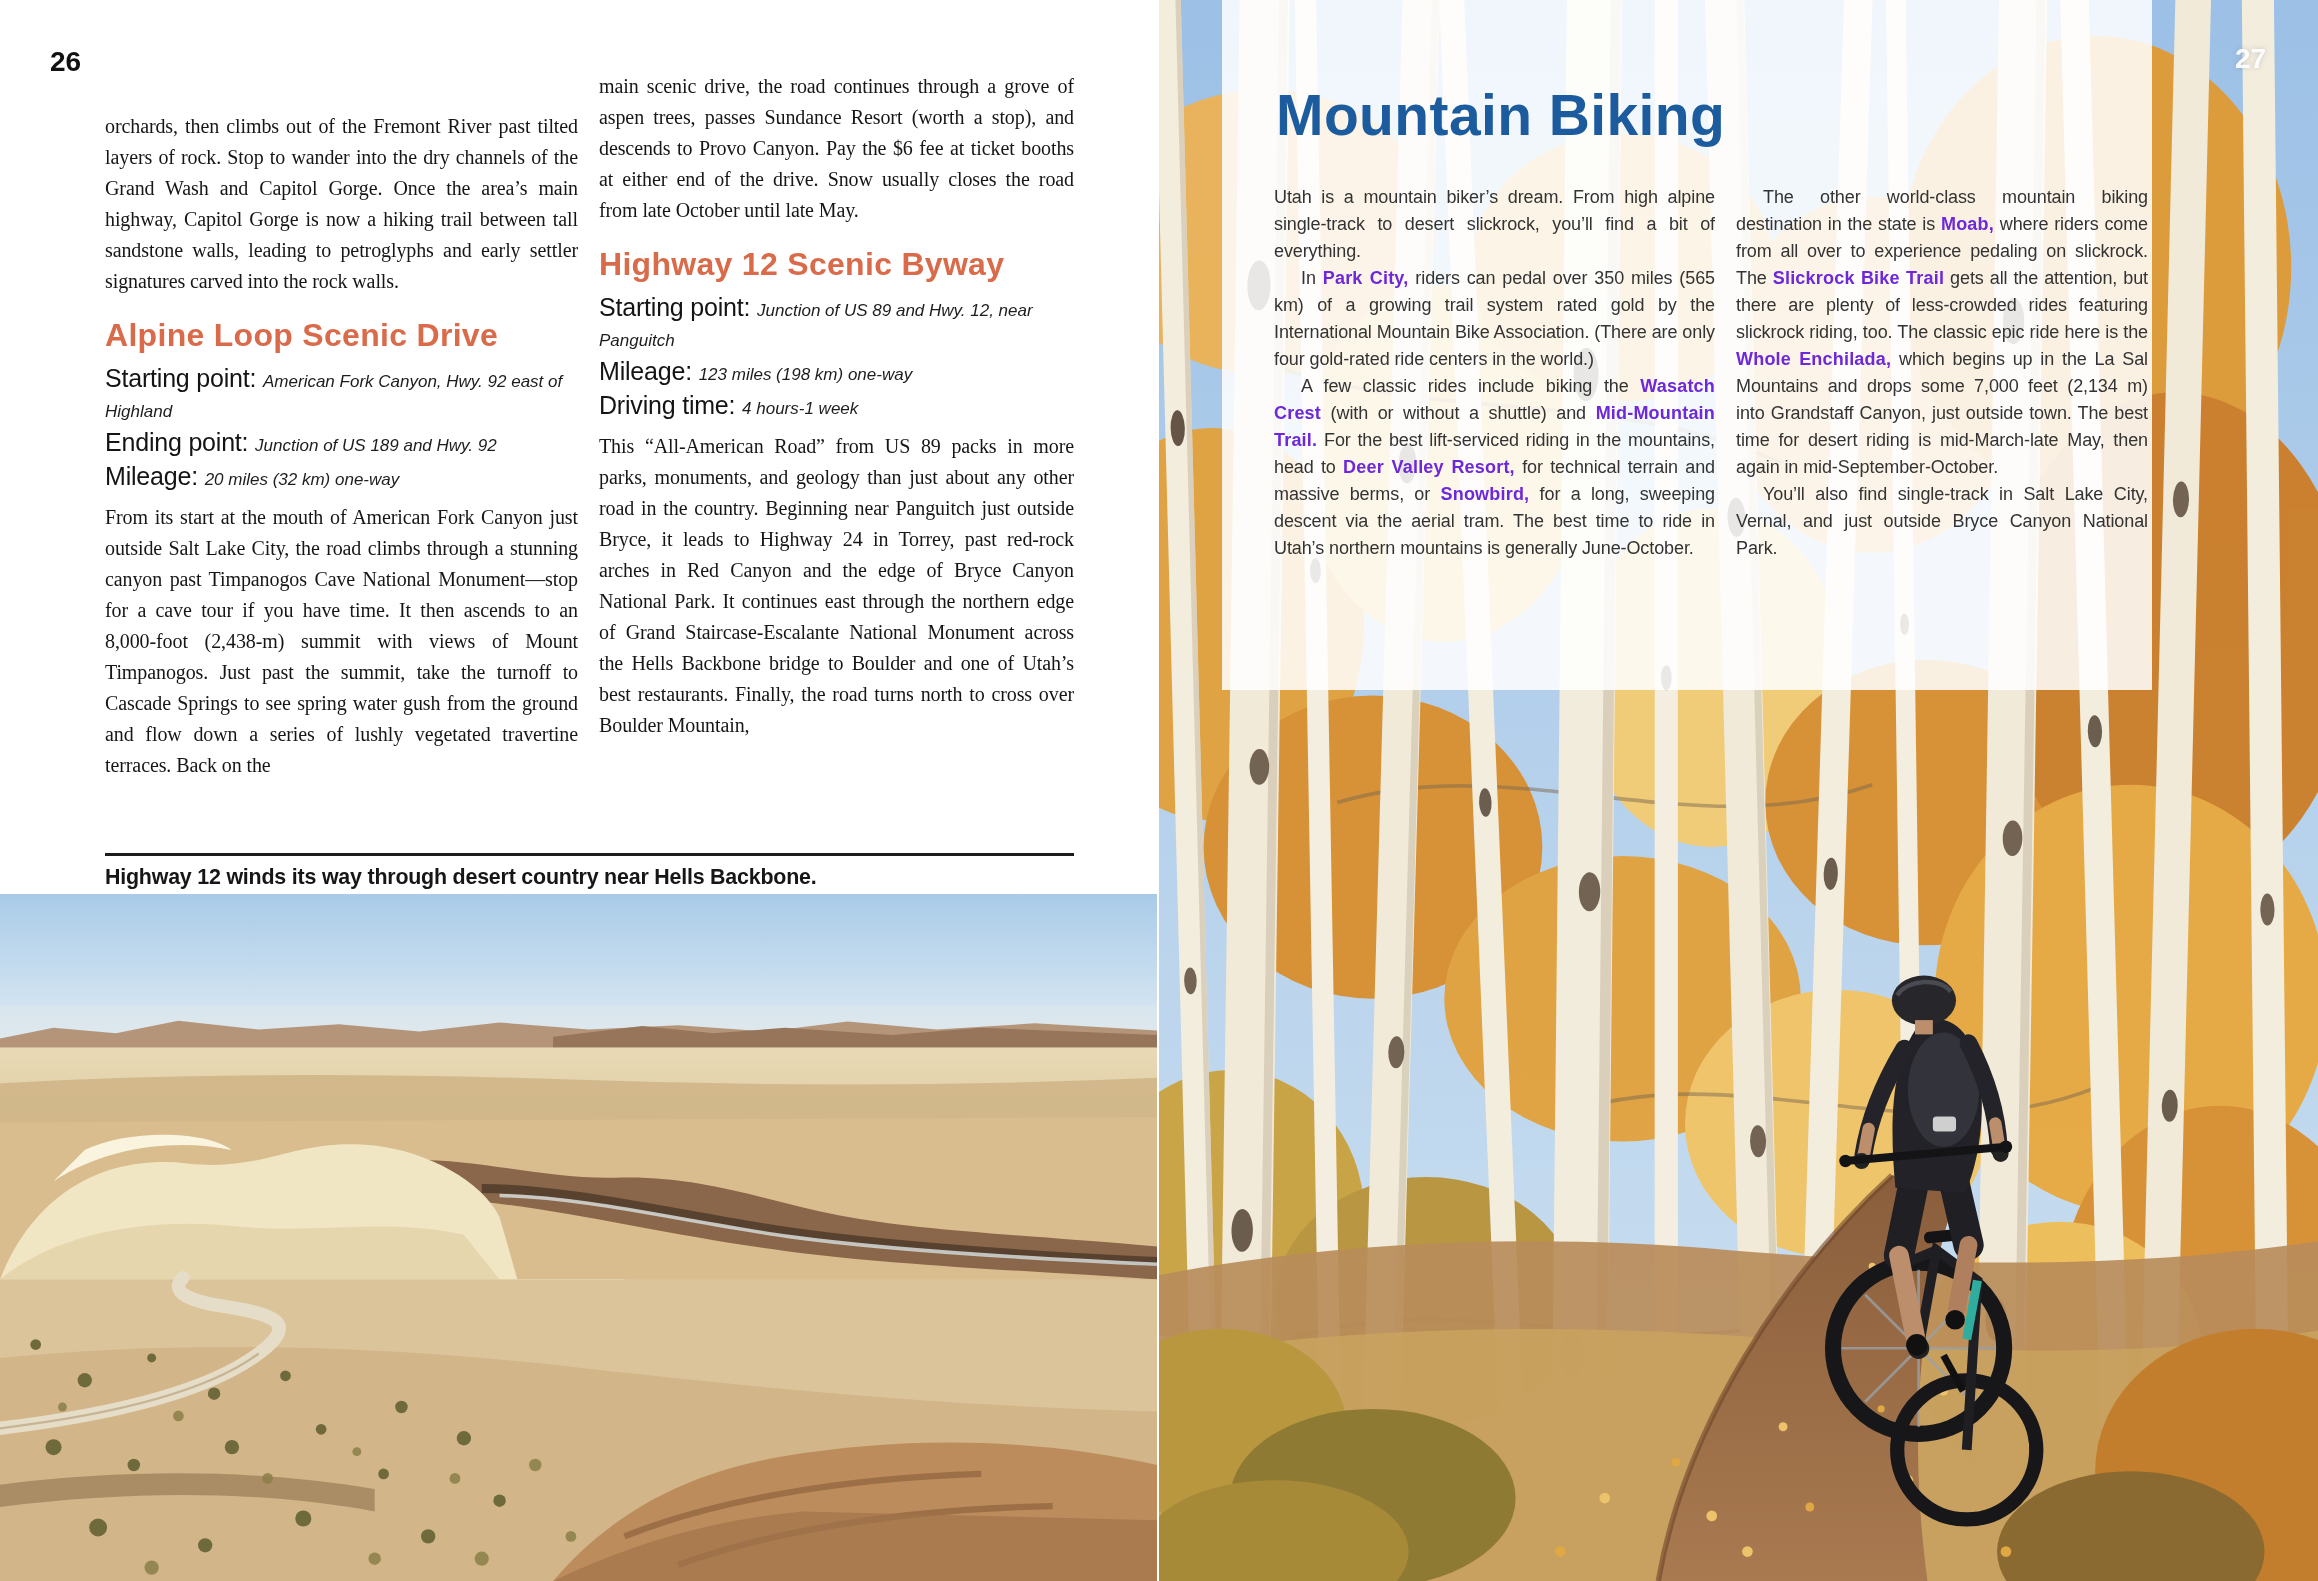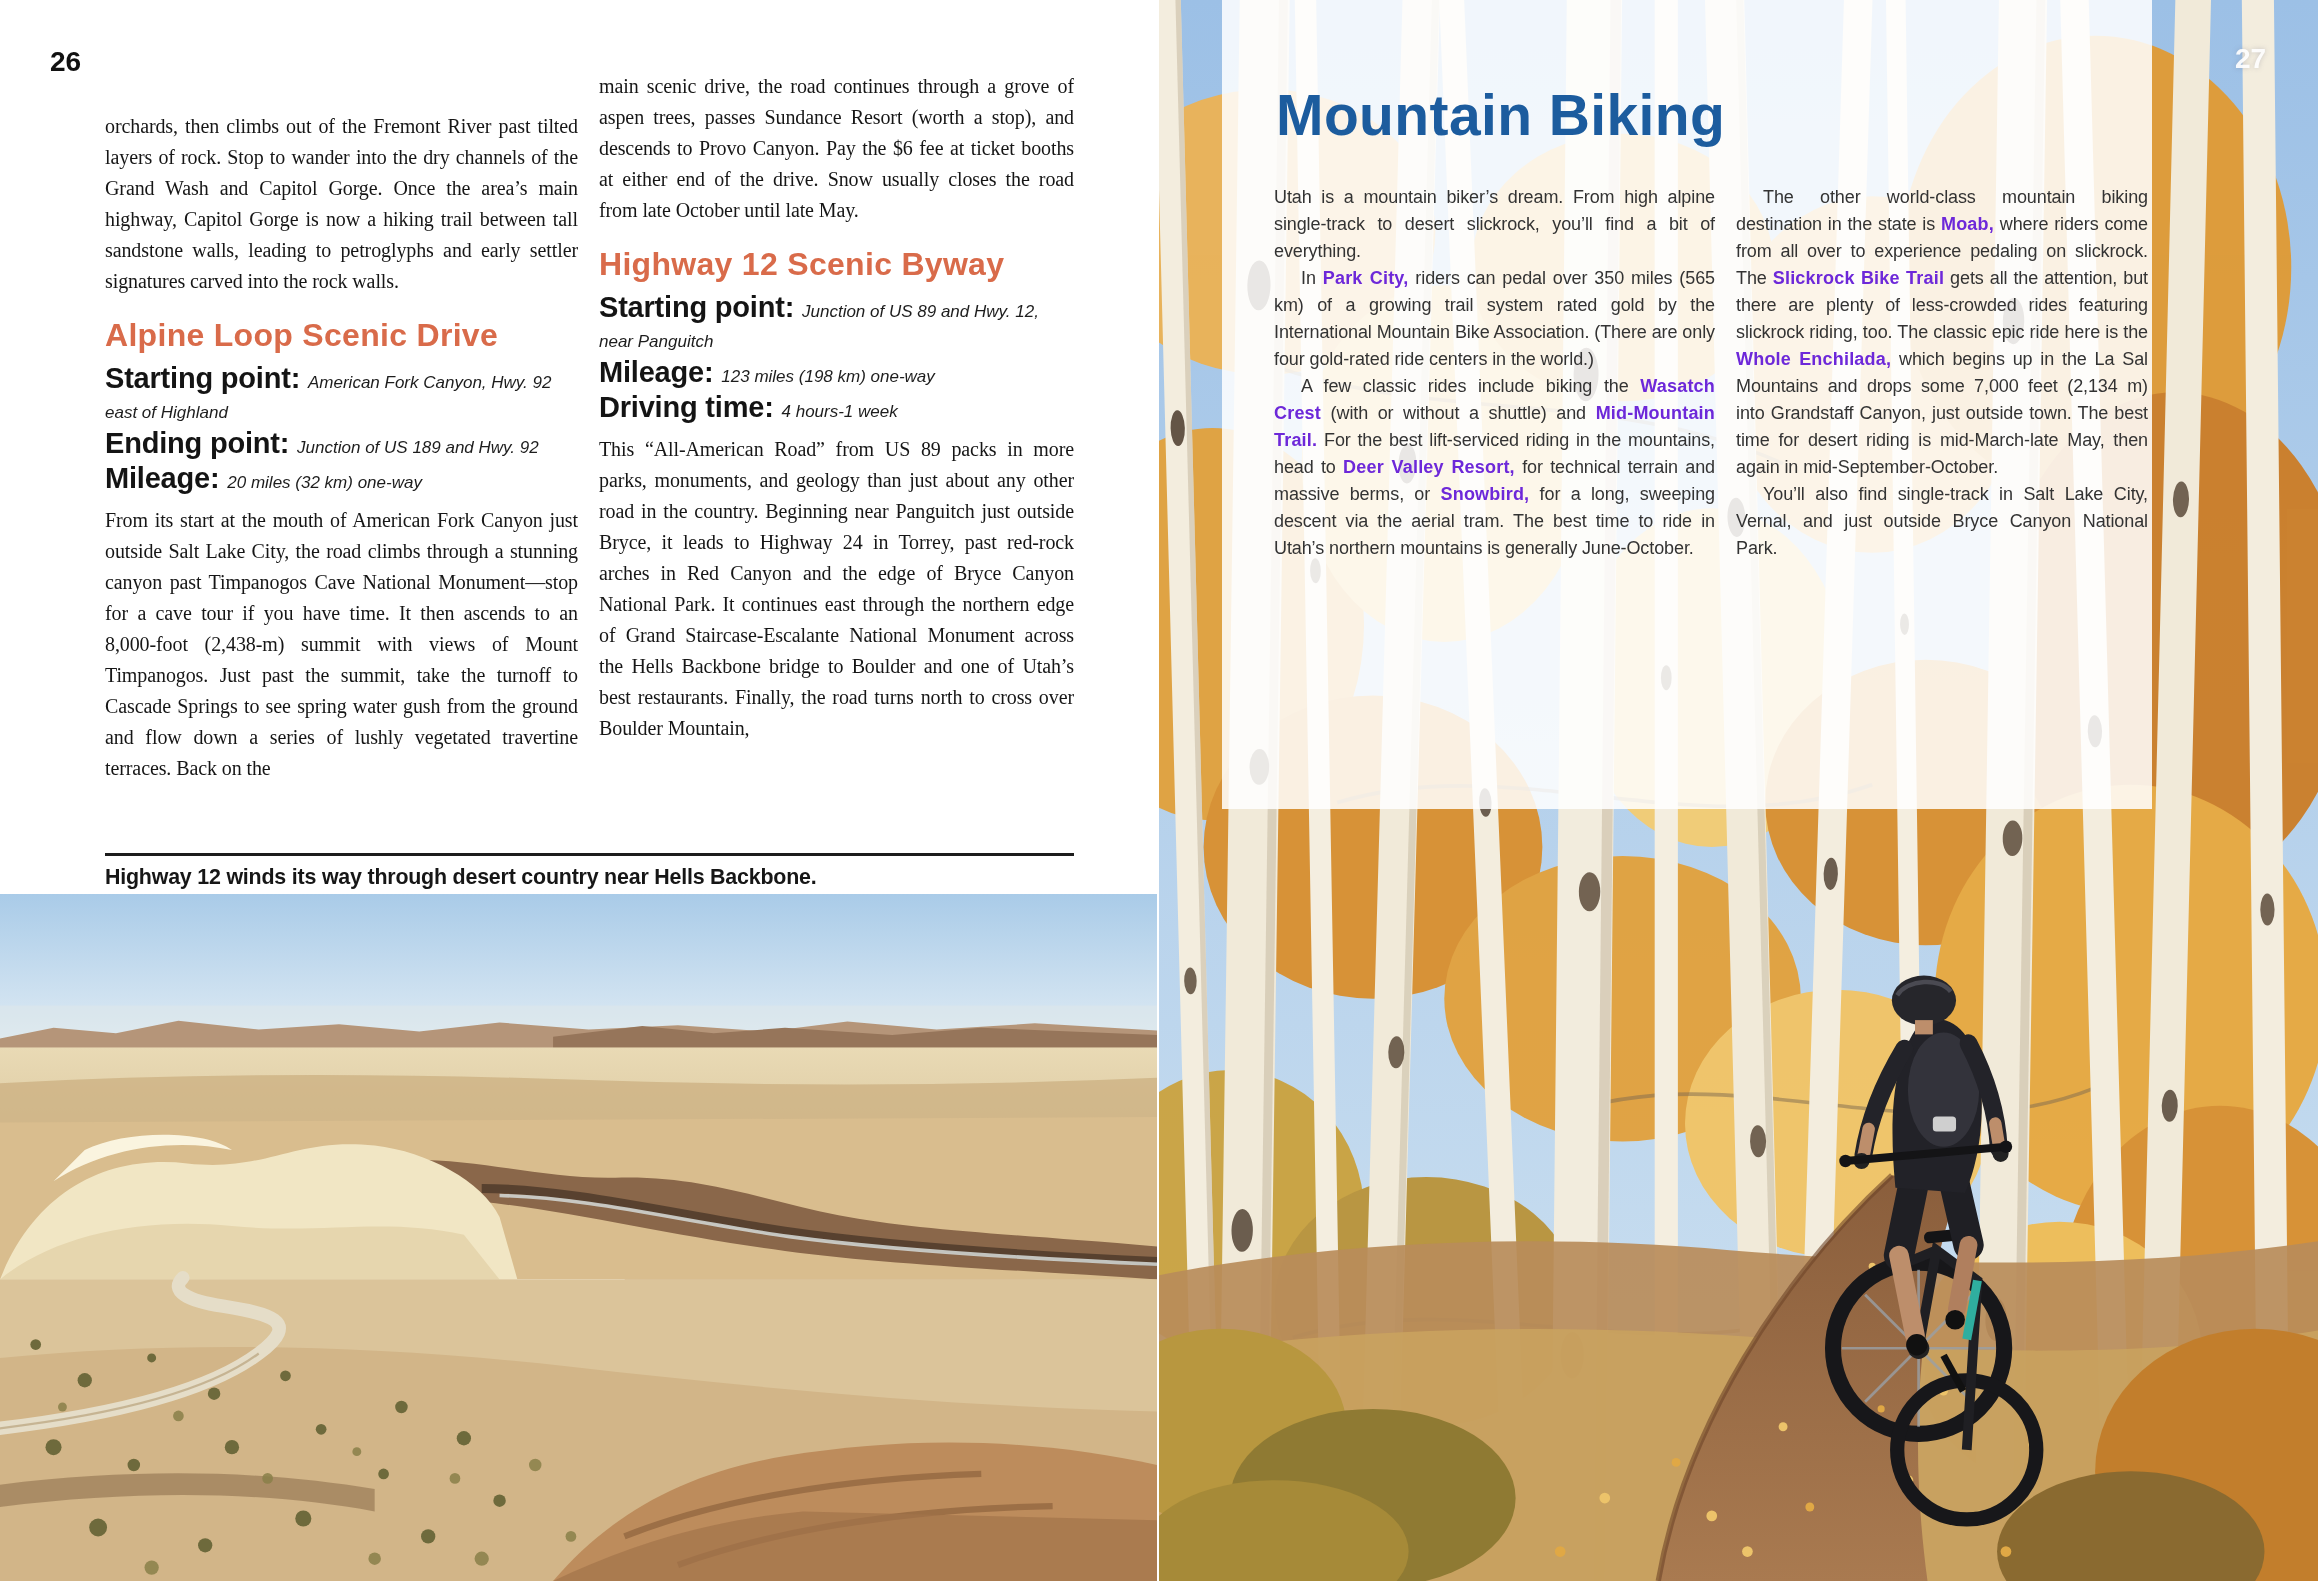--- a/index.html
+++ b/index.html
@@ -13,32 +13,32 @@
 
   
   .pagenum-left{position:absolute;left:50px;top:46px;font-size:28px;font-weight:700;color:#111;}
   .col{position:absolute;top:71px;height:778px;overflow:hidden;}
   .col.c1{left:105px;width:473px;margin-top:40px;}
   .col.c2{left:599px;width:475px;}
   .body-serif{font-family:"Liberation Serif",serif;font-size:20px;line-height:31px;text-align:justify;color:var(--ink);letter-spacing:-0.1px;}
   .sec-heading{font-size:32px;font-weight:700;color:var(--orange);letter-spacing:0.3px;margin-top:19.6px;margin-bottom:9px;}
   .info-block{margin-bottom:7.1px;}
   .info-row{line-height:30px;color:#141414;}
-  .info-label{font-weight:700;font-size:29px;letter-spacing:-0.2px;}
+  .info-label{font-weight:400;font-size:25px;letter-spacing:-0.2px;}
   .info-value{font-style:italic;font-size:17px;color:#1d1d1d;}
   .rule{position:absolute;left:105px;top:853px;width:969px;height:2.7px;background:#1c1c1c;}
   .caption{position:absolute;left:105px;top:865px;width:969px;font-size:21.4px;font-weight:700;color:#161616;letter-spacing:-0.2px;}
 
   
   .photo-left{position:absolute;left:0;top:894px;width:1157px;height:687px;overflow:hidden;}
   .photo-right{position:absolute;left:1159px;top:0;width:1159px;height:1581px;overflow:hidden;}
   .photo-left svg,.photo-right svg{display:block;width:100%;height:100%;}
 
   
-  .mb-overlay{position:absolute;left:1222px;top:0;width:930px;height:809px;background:rgba(255,255,255,.86);}
+  .mb-overlay{position:absolute;left:1222px;top:0;width:930px;height:690px;background:rgba(255,255,255,.86);}
   .mb-heading{position:absolute;left:54px;top:82px;font-size:57px;font-weight:700;color:var(--blue);letter-spacing:0.4px;}
   .mb-col{position:absolute;top:184px;font-size:18px;line-height:27px;color:#333;text-align:justify;letter-spacing:-0.1px;}
   .mb-col.a{left:52px;width:441px;}
   .mb-col.b{left:514px;width:412px;}
   .mb-col p.ind{text-indent:27px;}
   .mb-col .b{font-weight:700;color:#6d28d9;letter-spacing:0.2px;}
   .pagenum-right{position:absolute;left:2235px;top:43px;font-size:28px;font-weight:700;color:rgba(255,255,255,.92);text-shadow:0 0 5.4px rgba(120,120,140,.35);}
 </style>
 </head>
 <body>

